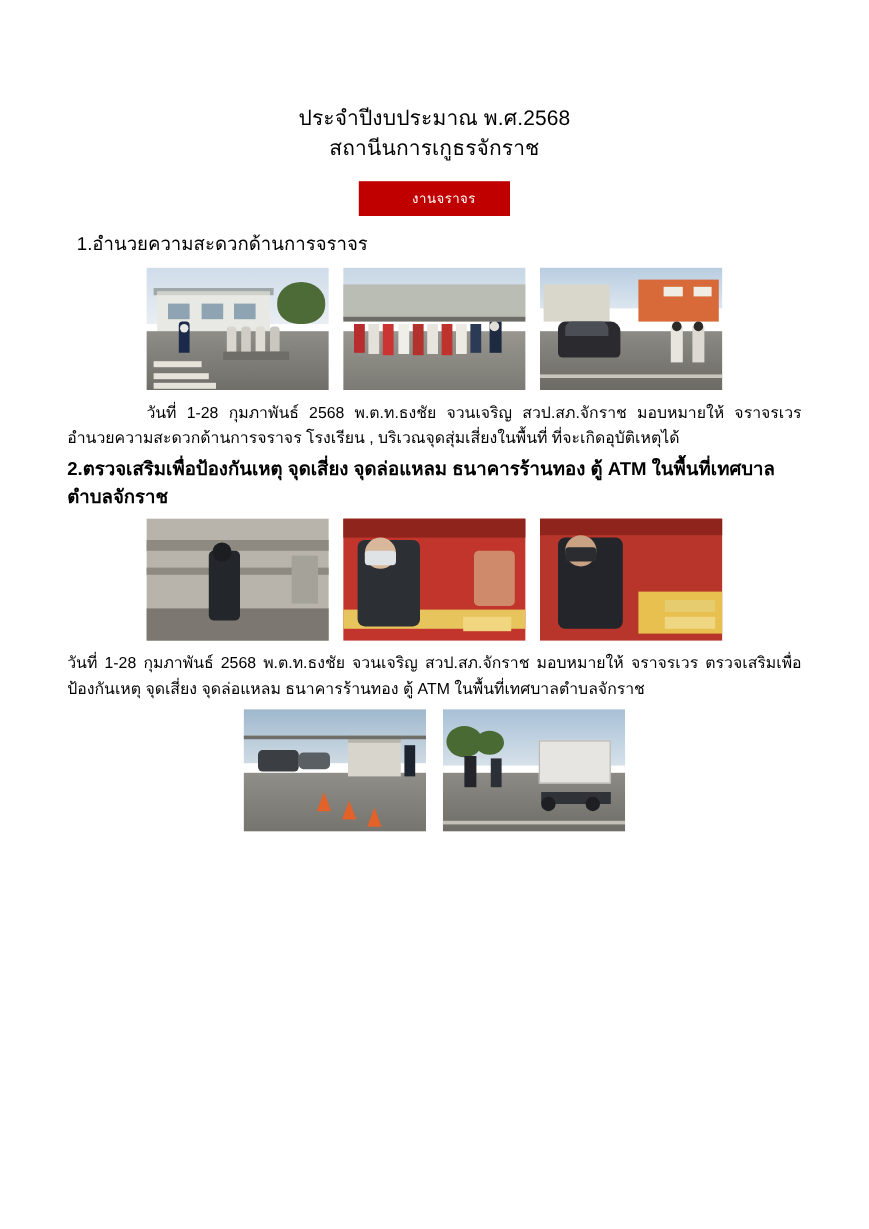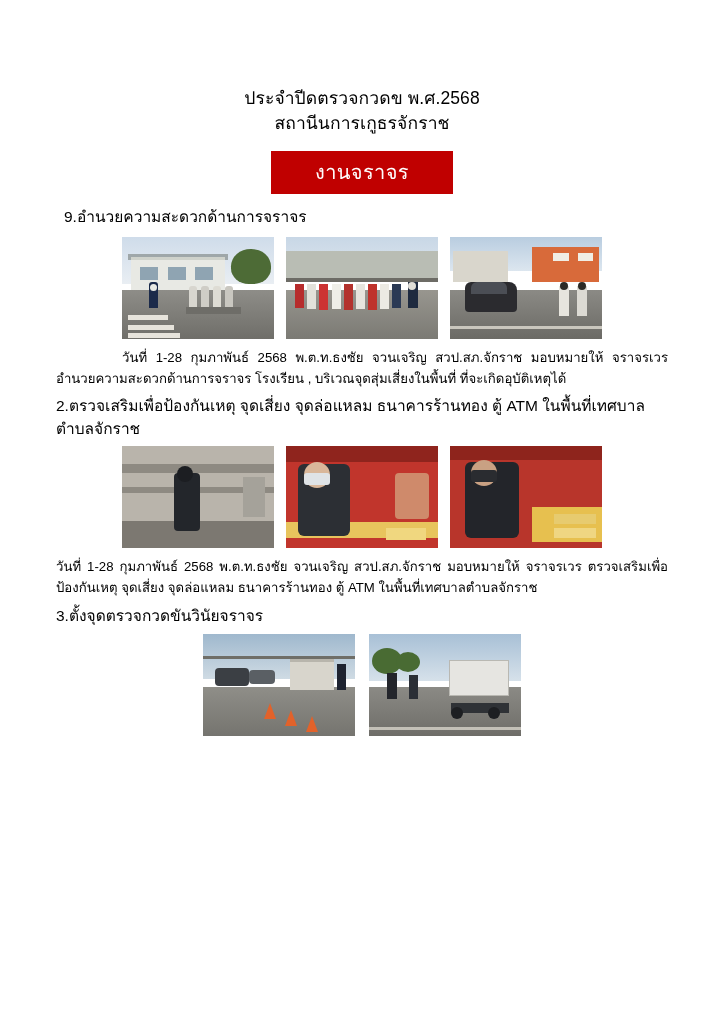--- a/index.html
+++ b/index.html
@@ -32,30 +32,30 @@
   }
   .banner-wrap {
     text-align: center;
     margin-top: 14px;
     margin-bottom: 10px;
   }
   .banner {
     display: inline-block;
     background: #c00000;
     color: #ffffff;
-    font-size: 20px;
-    padding: 5px 44px 6px 44px;
+    font-size: 11px;
+    padding: 5px 28px 6px 44px;
     letter-spacing: 0.4px;
   }
   .section-heading {
     font-size: 15.5px;
     margin: 4px 0 6px 8px;
   }
   .section-heading.bold {
-    font-weight: normal;
+    font-weight: bold;
     margin-left: 0;
     line-height: 1.5;
   }
   .photo-row {
     display: flex;
     justify-content: center;
     gap: 12px;
     margin: 6px 0 8px 0;
   }
   .photo-row.r1 { margin-top: 8px; }
@@ -127,29 +127,29 @@
   .s8 .truck { position:absolute; background:#e6e5e1; border:1px solid #b9b8b2; }
   .s8 .truckdark { position:absolute; background:#2f3236; }
   .s8 .tree { position:absolute; background:#496b33; border-radius:50%; }
 </style>
 </head>
 <body>
 
 <div class="page">
 
   <div class="title-block">
-    <div class="title-line">ประจำปีดตรวจกวดข พ.ศ.2568</div>
+    <div class="title-line">ประจำปีงบประมาณ พ.ศ.2568</div>
     <div class="title-line">สถานีนการเกูธรจักราช</div>
   </div>
 
   <div class="banner-wrap">
     <span class="banner">งานจราจร</span>
   </div>
 
-  <div class="section-heading">9.อำนวยความสะดวกด้านการจราจร</div>
+  <div class="section-heading">1.อำนวยความสะดวกด้านการจราจร</div>
 
   <div class="photo-row r1">
     <div class="photo ph-a s1">
       <div class="sky"></div>
       <div class="bldroof"></div>
       <div class="bld"></div>
       <div class="win" style="left:12%;top:30%;width:12%;height:12%"></div>
       <div class="win" style="left:30%;top:30%;width:12%;height:12%"></div>
       <div class="win" style="left:48%;top:30%;width:12%;height:12%"></div>
       <div class="tree" style="right:2%;top:12%;width:26%;height:34%"></div>
@@ -235,21 +235,20 @@
       <div class="off" style="left:10%;top:16%;width:54px;height:76px;border-radius:6px"></div>
       <div class="circ" style="left:14%;top:14%;width:26px;height:26px;background:#c9a183"></div>
       <div class="rect" style="left:14%;top:24%;width:26px;height:12px;background:#2a2c30;border-radius:3px"></div>
       <div class="rect" style="right:4%;bottom:10%;width:42px;height:10px;background:#efd682"></div>
       <div class="rect" style="right:4%;bottom:24%;width:42px;height:10px;background:#e7cb6f"></div>
     </div>
   </div>
 
   <div class="body-text">วันที่ 1-28 กุมภาพันธ์ 2568 พ.ต.ท.ธงชัย จวนเจริญ สวป.สภ.จักราช มอบหมายให้ จราจรเวร ตรวจเสริมเพื่อป้องกันเหตุ จุดเสี่ยง จุดล่อแหลม ธนาคารร้านทอง ตู้ ATM ในพื้นที่เทศบาลตำบลจักราช</div>
 
-  <div class="section-heading" style="margin-left:0">3.ตั้งจุดตรวจกวดขันวินัยจราจร</div>
 
   <div class="photo-row" style="gap:14px">
     <div class="photo ph-b s7">
       <div class="sky"></div>
       <div class="ground road"></div>
       <div class="tent" style="right:14%;top:26%;width:44px;height:30px"></div>
       <div class="rect" style="right:14%;top:22%;width:44px;height:6px;background:#b8b5ac"></div>
       <div class="car" style="left:8%;top:34%;width:34px;height:18px"></div>
       <div class="car" style="left:30%;top:36%;width:26px;height:14px;background:#5a5f64"></div>
       <div class="cone" style="left:40%;bottom:16%"></div>

